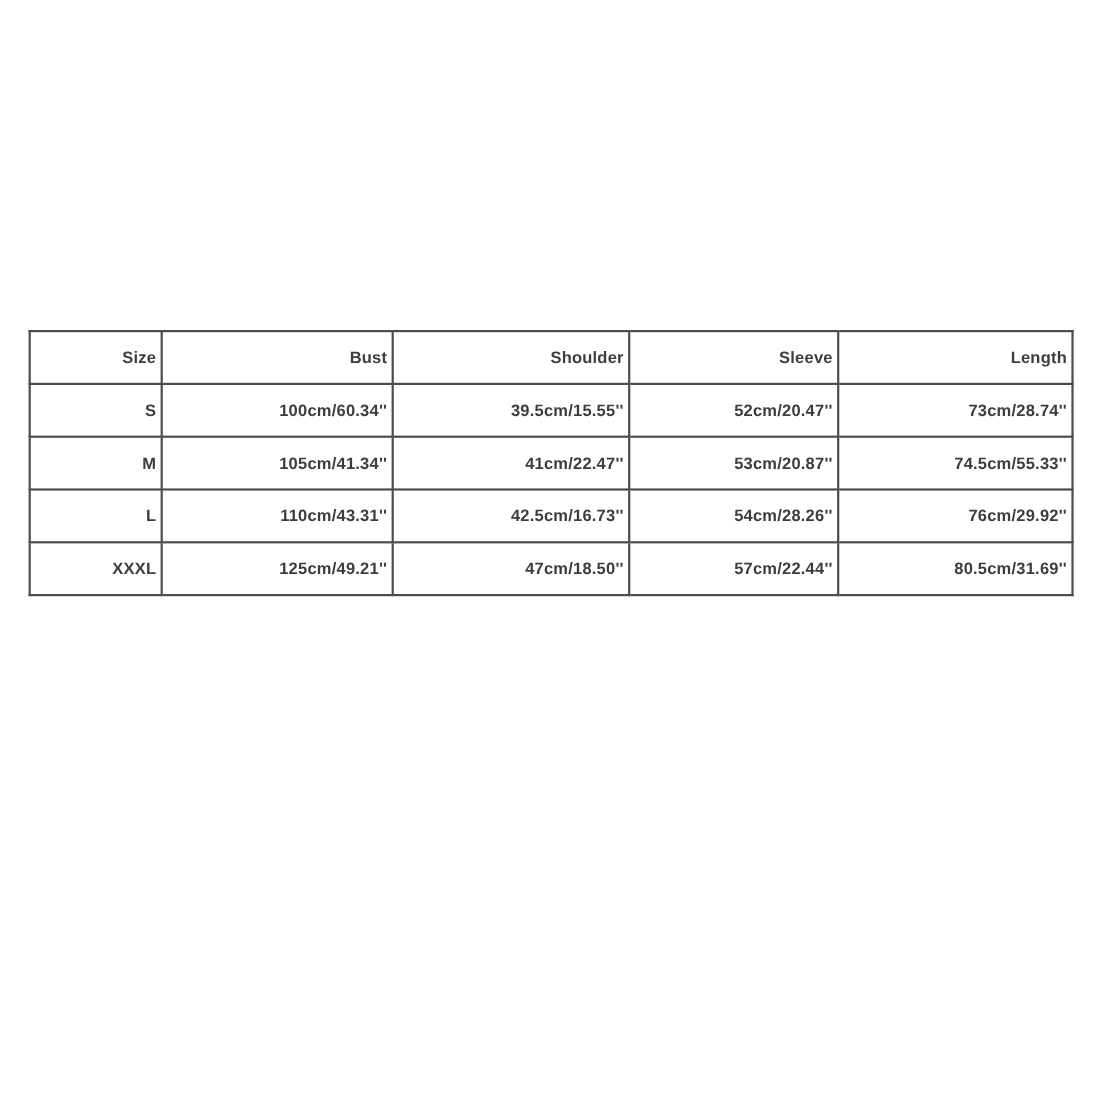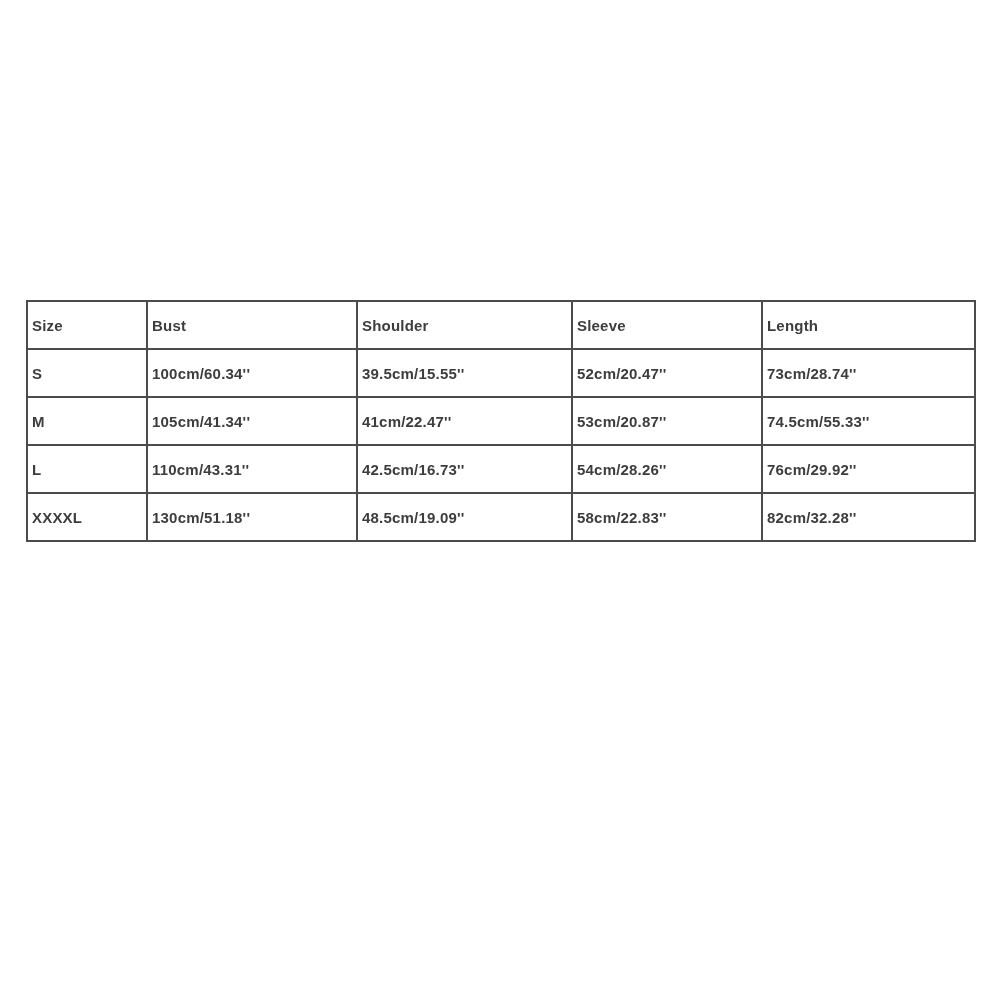--- a/index.html
+++ b/index.html
@@ -24,21 +24,21 @@
     width: 948px;
     border-collapse: collapse;
     table-layout: fixed;
     background: #ffffff;
     border: 2px solid #383838;
   }
   table.size-chart th,
   table.size-chart td {
     border: 2px solid #4c4c4c;
     height: 46px;
-    text-align: left;
+    text-align: right;
     vertical-align: middle;
     font-size: 15px;
     font-weight: bold;
     color: #3d3d3d;
     letter-spacing: 0.2px;
     padding: 0 4px;
     overflow: hidden;
     white-space: nowrap;
   }
   col.c-size   { width: 120px; }
@@ -84,21 +84,21 @@
         <td>74.5cm/55.33''</td>
       </tr>
       <tr>
         <td>L</td>
         <td>110cm/43.31''</td>
         <td>42.5cm/16.73''</td>
         <td>54cm/28.26''</td>
         <td>76cm/29.92''</td>
       </tr>
       <tr>
-        <td>XXXXL</td>
-        <td>130cm/51.18''</td>
-        <td>48.5cm/19.09''</td>
-        <td>58cm/22.83''</td>
-        <td>82cm/32.28''</td>
+        <td>XXXL</td>
+        <td>125cm/49.21''</td>
+        <td>47cm/18.50''</td>
+        <td>57cm/22.44''</td>
+        <td>80.5cm/31.69''</td>
       </tr>
     </tbody>
   </table>
 </div>
 
 </body></html>

